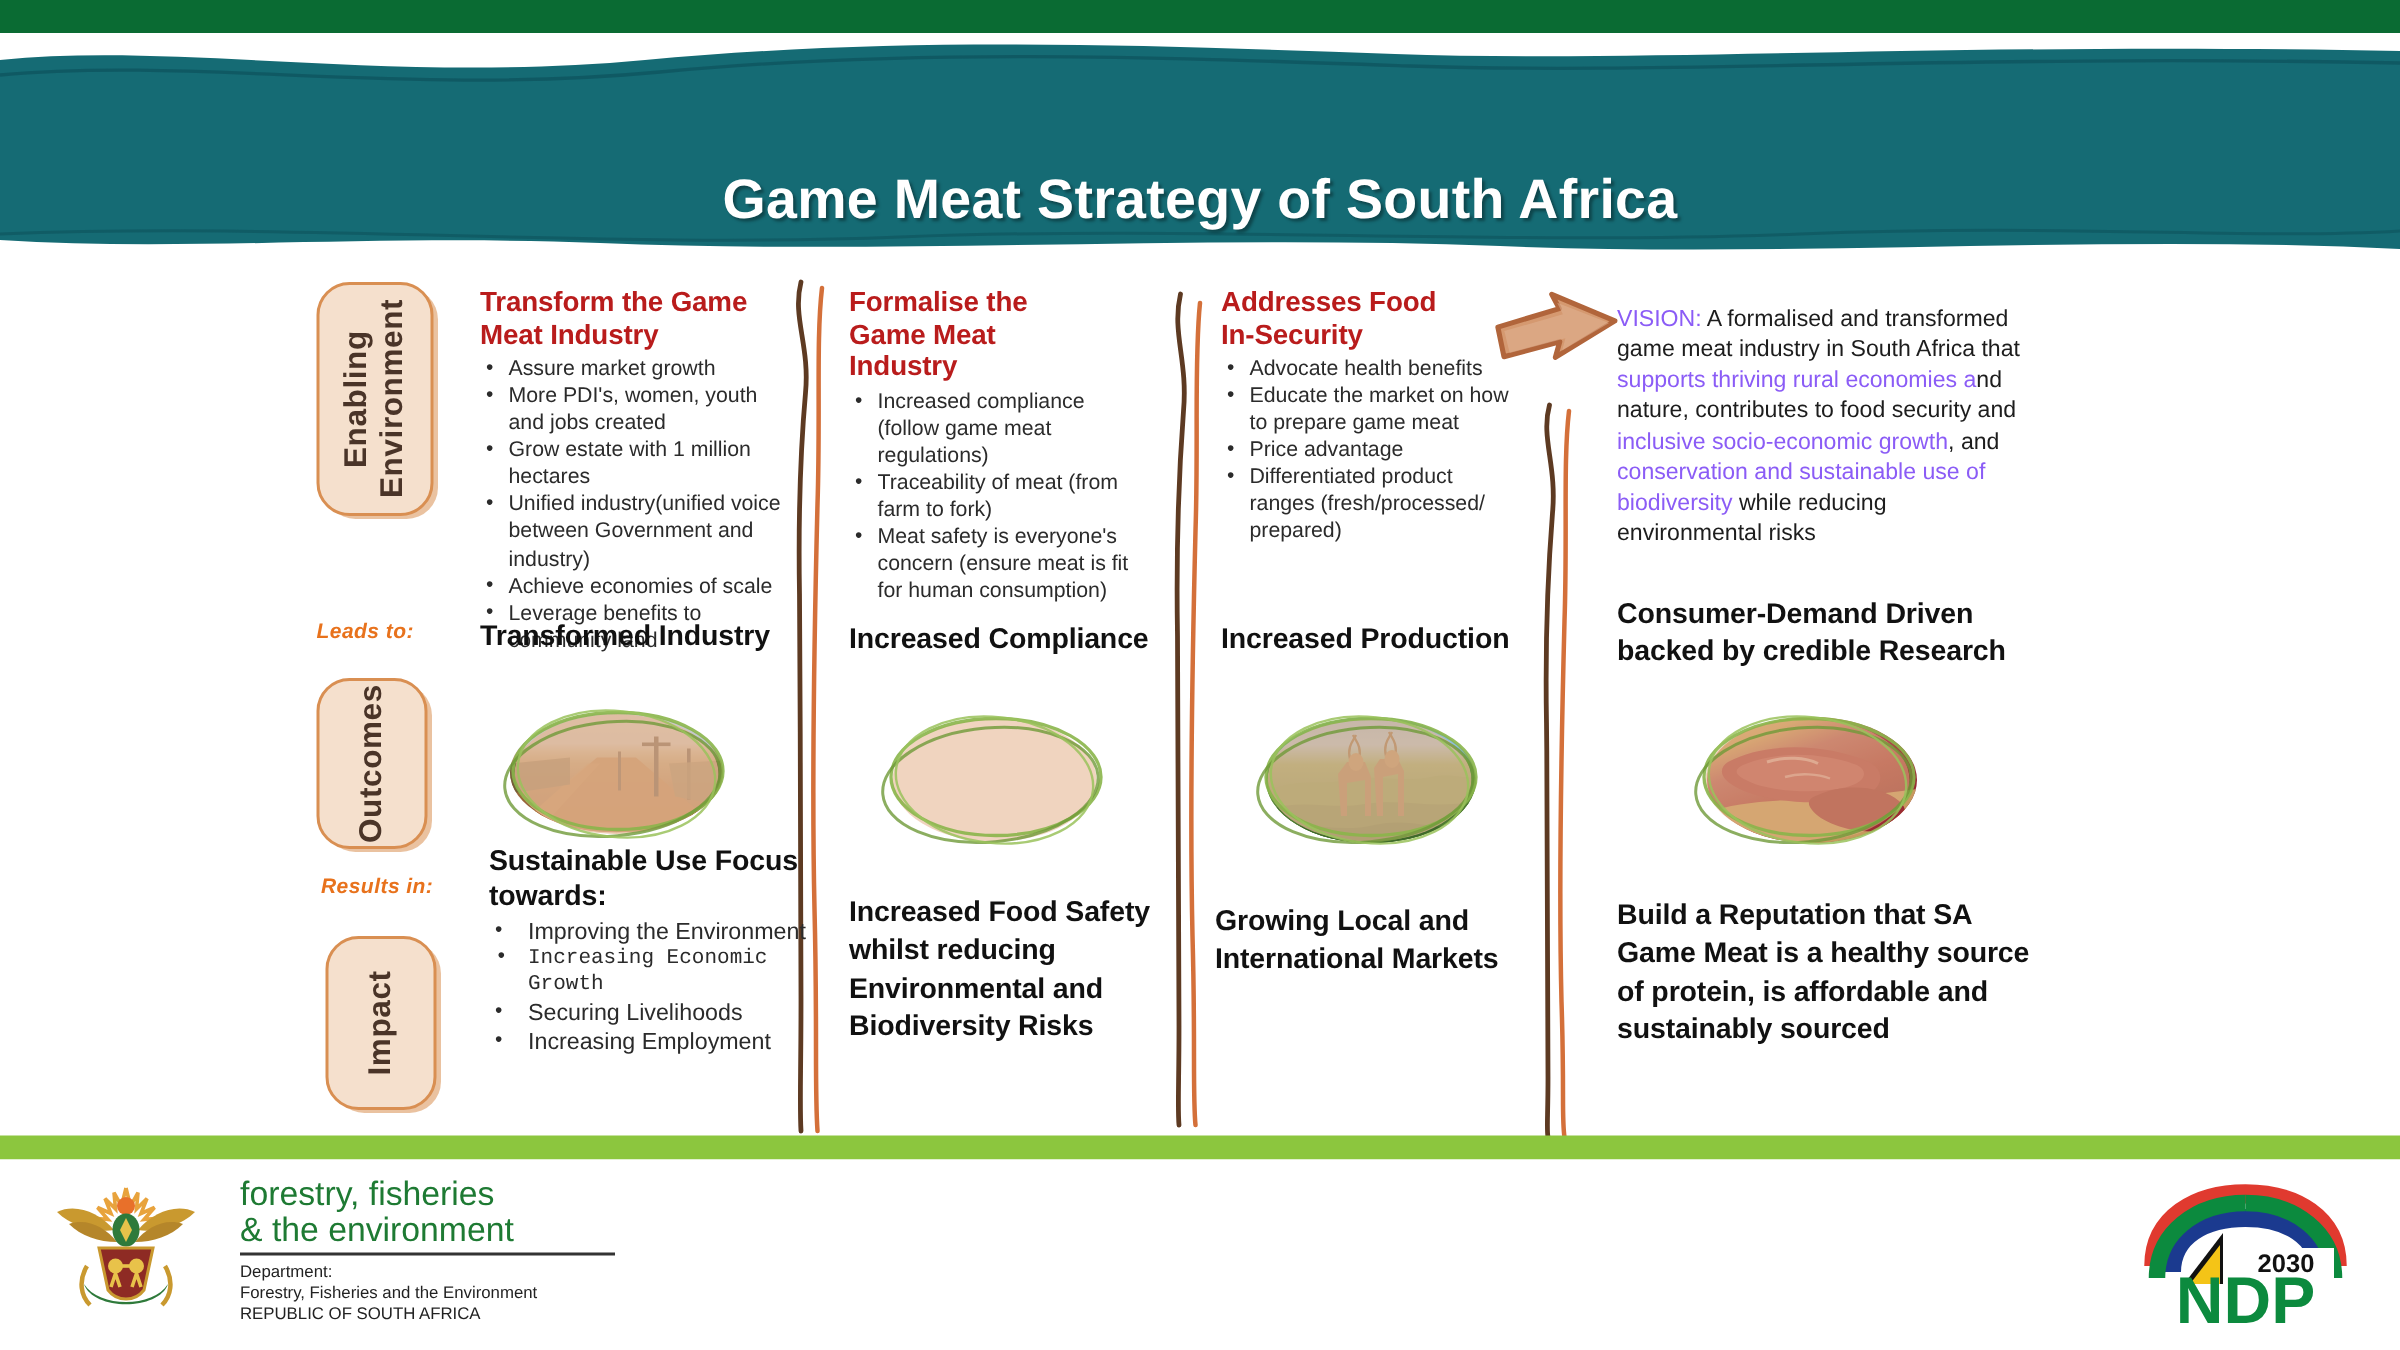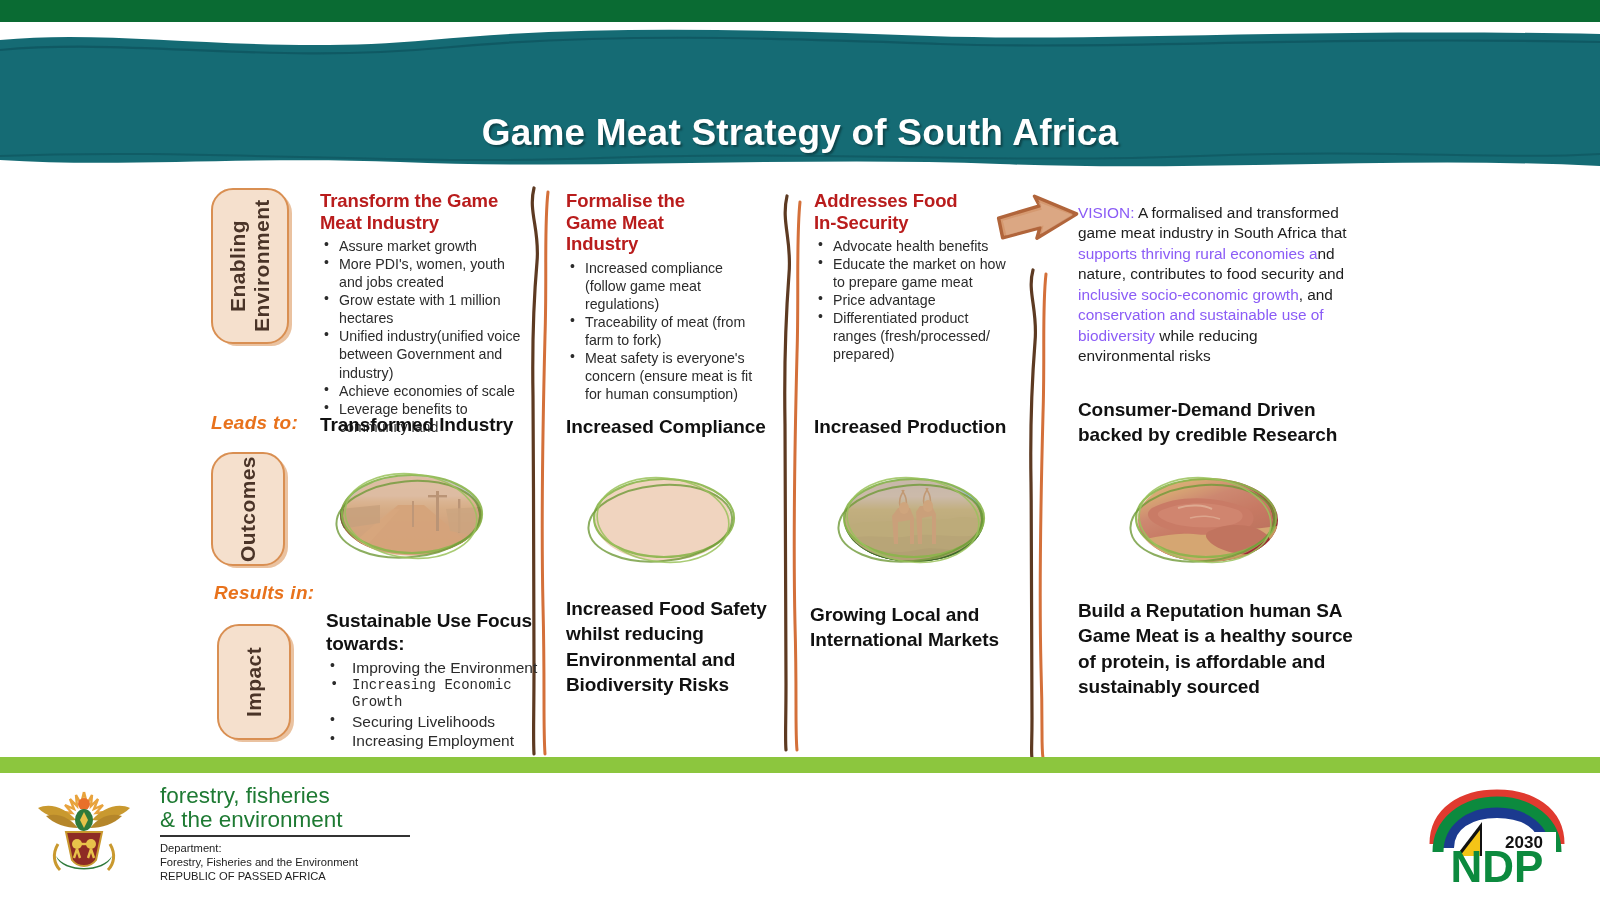--- a/index.html
+++ b/index.html
@@ -36,21 +36,21 @@
     box-shadow:4px 3px 0 -1px rgba(217,143,82,.55);
   }
   .rowlabel .lbl{
     position:absolute;left:0;top:0;width:100%;height:100%;
     display:flex;align-items:center;justify-content:center;
     writing-mode:vertical-rl;transform:rotate(180deg);
     font-size:21px;font-weight:bold;color:#4a3428;letter-spacing:.4px;
     text-align:center;line-height:1.15;
   }
   .connector{
-    position:absolute;font-size:19px;font-weight:bold;font-style:italic;
+    position:absolute;font-size:14px;font-weight:bold;font-style:italic;
     color:#e8721c;letter-spacing:.3px;white-space:nowrap;
   }
 
   
   .col{position:absolute;}
   .col h3{
     margin:0 0 4px 0;font-size:18.5px;font-weight:bold;color:#b91c1c;
     line-height:1.17;letter-spacing:-.1px;
   }
   .bullets{margin:0;padding:0;list-style:none;}
@@ -192,21 +192,21 @@
       </div>
     </div>
     <svg class="ring" width="170" height="100" viewBox="0 0 170 100">
       <ellipse cx="85" cy="50" rx="68" ry="40" fill="#e6b894" opacity=".75"></ellipse>
       <ellipse cx="86" cy="48" rx="70" ry="39" fill="none" stroke="#8ab54a" stroke-width="2.2" opacity=".9"></ellipse>
       <ellipse cx="82" cy="53" rx="72" ry="38" fill="none" stroke="#6f9a38" stroke-width="2" opacity=".8" transform="rotate(-5 85 50)"></ellipse>
       <ellipse cx="85" cy="50" rx="66" ry="42" fill="none" stroke="#9ac25c" stroke-width="1.6" opacity=".85" transform="rotate(6 85 50)"></ellipse>
     </svg>
   </div>
 
-  <div style="position:absolute;left:326px;top:610px;width:215px;">
+  <div style="position:absolute;left:326px;top:564px;width:215px;">
     <div class="headline">Sustainable Use Focus towards:</div>
     <ul class="bullets" style="margin-top:2px;">
       <li style="padding-left:26px;font-size:15.5px;line-height:1.25;">Improving the Environment</li>
       <li style="padding-left:26px;font-size:14px;line-height:1.25;font-family:Liberation Mono, monospace;">Increasing Economic Growth</li>
       <li style="padding-left:26px;font-size:15.5px;line-height:1.25;">Securing Livelihoods</li>
       <li style="padding-left:26px;font-size:15.5px;line-height:1.25;">Increasing Employment</li>
     </ul>
   </div>
 
   <div class="col" style="left:566px;top:190px;width:200px;">
@@ -293,21 +293,21 @@
       </div>
     </div>
     <svg class="ring" width="170" height="100" viewBox="0 0 170 100">
       <ellipse cx="85" cy="50" rx="68" ry="41" fill="#e0b083" opacity=".55"></ellipse>
       <ellipse cx="86" cy="48" rx="70" ry="39" fill="none" stroke="#8ab54a" stroke-width="2.2" opacity=".9"></ellipse>
       <ellipse cx="82" cy="53" rx="72" ry="38" fill="none" stroke="#6f9a38" stroke-width="2" opacity=".8" transform="rotate(-5 85 50)"></ellipse>
       <ellipse cx="85" cy="50" rx="66" ry="42" fill="none" stroke="#9ac25c" stroke-width="1.6" opacity=".85" transform="rotate(6 85 50)"></ellipse>
     </svg>
   </div>
 
-  <div class="headline" style="position:absolute;left:1078px;top:598px;width:285px;line-height:1.33;">Build a Reputation human SA Game Meat is a healthy source of protein, is affordable and sustainably sourced</div>
+  <div class="headline" style="position:absolute;left:1078px;top:598px;width:285px;line-height:1.33;">Build a Reputation that SA Game Meat is a healthy source of protein, is affordable and sustainably sourced</div>
 
   <div class="greenbar"></div>
   <div class="footer"></div>
 
   <div class="dffe">
     <svg style="position:absolute;left:0;top:2px;" width="104" height="96" viewBox="0 0 104 96">
       <g>
         <path d="M52,10 L55,22 L60,13 L59,24 L66,17 L62,27 L71,23 L64,31 L74,30 L65,36" fill="none" stroke="#e8a33d" stroke-width="2.4"></path>
         <path d="M52,10 L49,22 L44,13 L45,24 L38,17 L42,27 L33,23 L40,31 L30,30 L39,36" fill="none" stroke="#e8a33d" stroke-width="2.4"></path>
         <circle cx="52" cy="22" r="6" fill="#e8702a"></circle>
@@ -326,21 +326,21 @@
         <path d="M26,62 C20,72 22,82 28,88" fill="none" stroke="#c9992f" stroke-width="3"></path>
         <path d="M78,62 C84,72 82,82 76,88" fill="none" stroke="#c9992f" stroke-width="3"></path>
       </g>
     </svg>
     <div class="dffe-text">
       <div class="dffe-t1">forestry, fisheries</div>
       <div class="dffe-t1">&amp; the environment</div>
       <div class="dffe-rule"></div>
       <div class="dffe-t2">Department:</div>
       <div class="dffe-t2">Forestry, Fisheries and the Environment</div>
-      <div class="dffe-t2 bold">REPUBLIC OF PASSED AFRICA</div>
+      <div class="dffe-t2 bold">REPUBLIC OF SOUTH AFRICA</div>
     </div>
   </div>
 
   <div class="ndp">
     <svg width="170" height="104" viewBox="0 0 170 104">
       <path d="M20,62 C20,26 50,8 85,8 C120,8 150,26 150,62 C150,74 142,82 132,82 L38,82 C28,82 20,74 20,62 Z" fill="#ffffff"></path>
       <path d="M24,62 C24,30 52,14 85,14 C118,14 146,30 146,62" fill="none" stroke="#e03a2f" stroke-width="13"></path>
       <path d="M32,64 C32,38 56,24 85,24 C114,24 138,38 138,64" fill="none" stroke="#ffffff" stroke-width="7"></path>
       <path d="M36,66 C36,42 58,30 85,30 C112,30 134,42 134,66" fill="none" stroke="#1b3a8f" stroke-width="12"></path>
       <path d="M26,70 C26,40 52,20 85,20" fill="none" stroke="#0c8a3e" stroke-width="11"></path>

